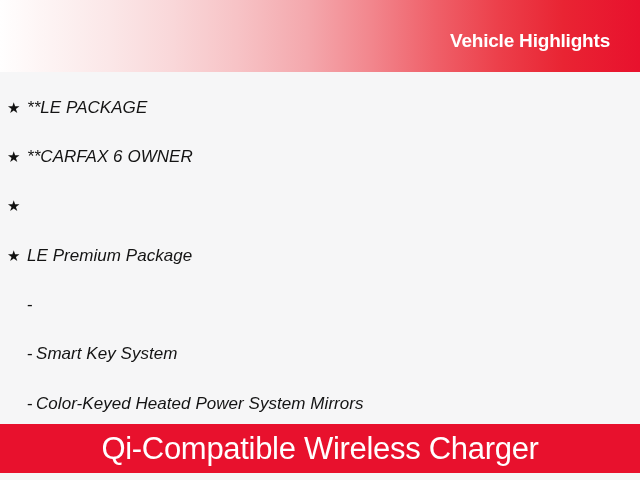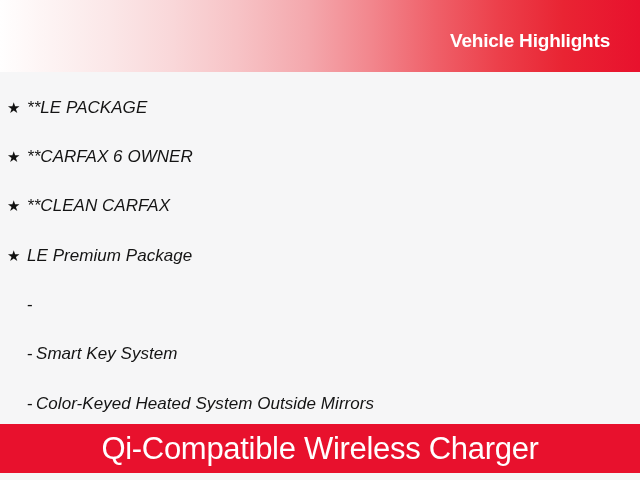--- a/index.html
+++ b/index.html
@@ -139,36 +139,35 @@
       <li class="hl-row level-0" style="top: 14px;">
         <span class="hl-marker">★</span>
         <span class="hl-text">**LE PACKAGE</span>
       </li>
       <li class="hl-row level-0" style="top: 63px;">
         <span class="hl-marker">★</span>
         <span class="hl-text">**CARFAX 6 OWNER</span>
       </li>
       <li class="hl-row level-0" style="top: 112px;">
         <span class="hl-marker">★</span>
-        <span class="hl-text">**CLEAN CARFAX</span>
       </li>
       <li class="hl-row level-0" style="top: 162px;">
         <span class="hl-marker">★</span>
         <span class="hl-text">LE Premium Package</span>
       </li>
       <li class="hl-row level-1" style="top: 211px;">
         <span class="hl-marker">-</span>
       </li>
       <li class="hl-row level-1" style="top: 260px;">
         <span class="hl-marker">-</span>
         <span class="hl-text">Smart Key System</span>
       </li>
       <li class="hl-row level-1" style="top: 310px;">
         <span class="hl-marker">-</span>
-        <span class="hl-text">Color-Keyed Heated System Outside Mirrors</span>
+        <span class="hl-text">Color-Keyed Heated Power System Mirrors</span>
       </li>
     </ul>
 
   <div class="bottom-banner">
     <div class="bottom-banner-text">Qi-Compatible Wireless Charger</div>
   </div>
 
 </div>
 
 </body></html>

